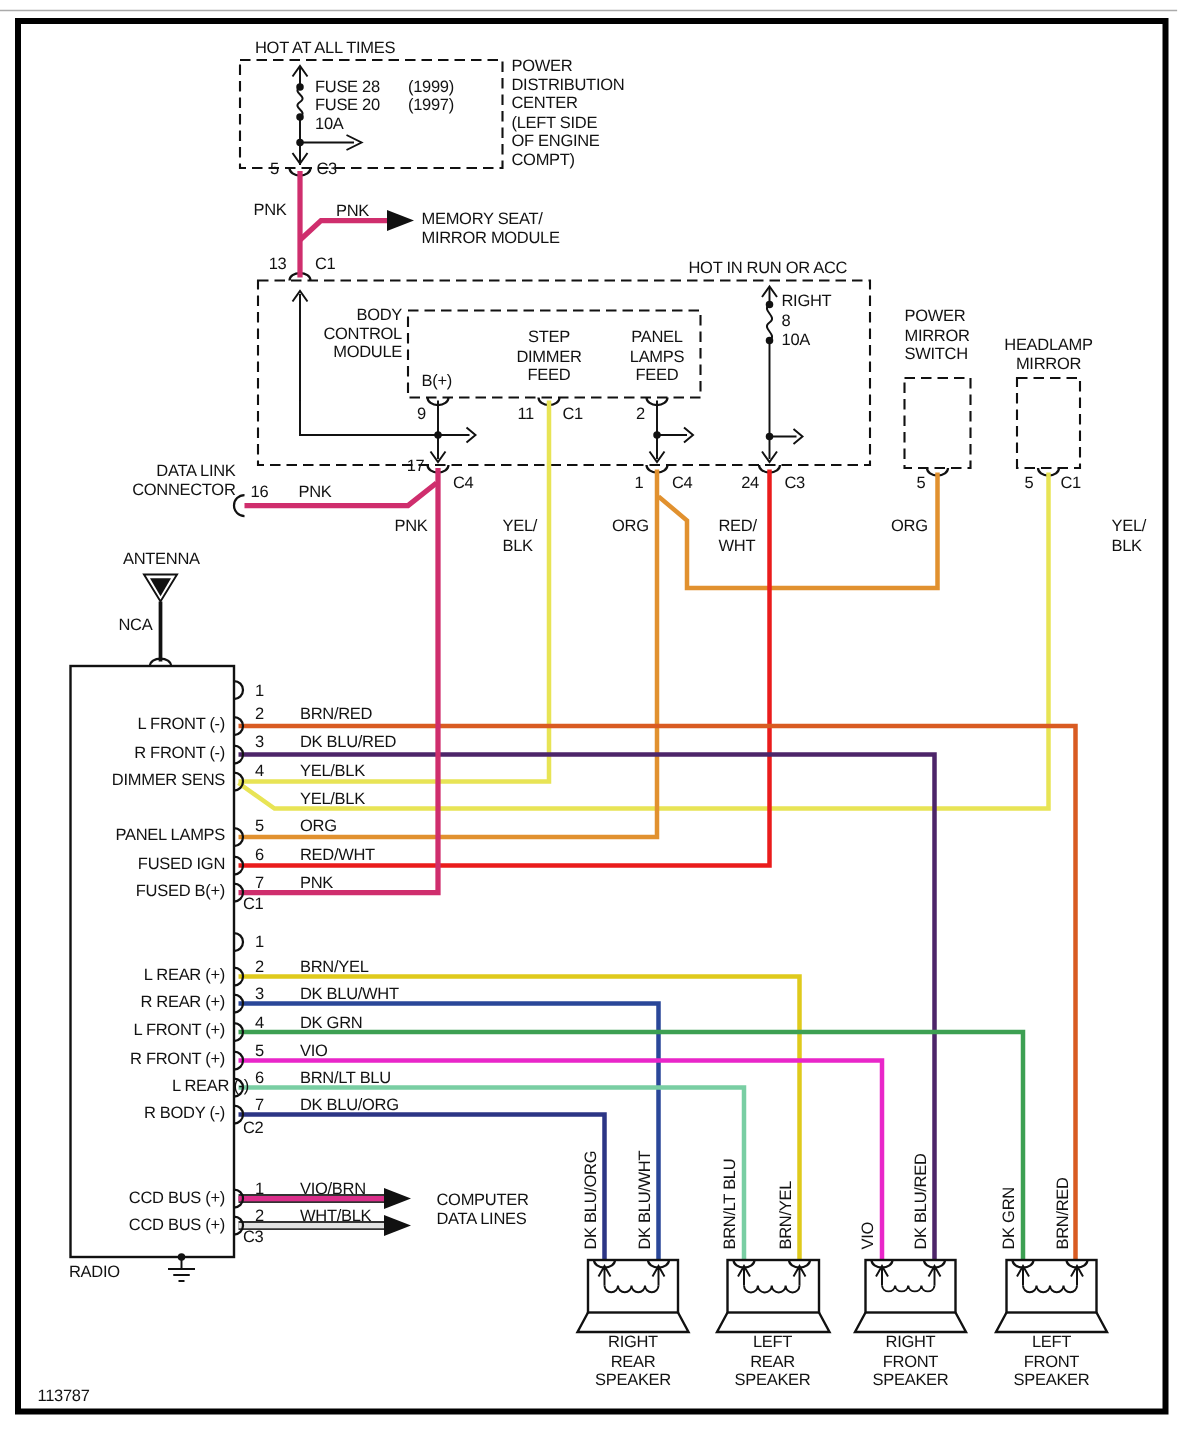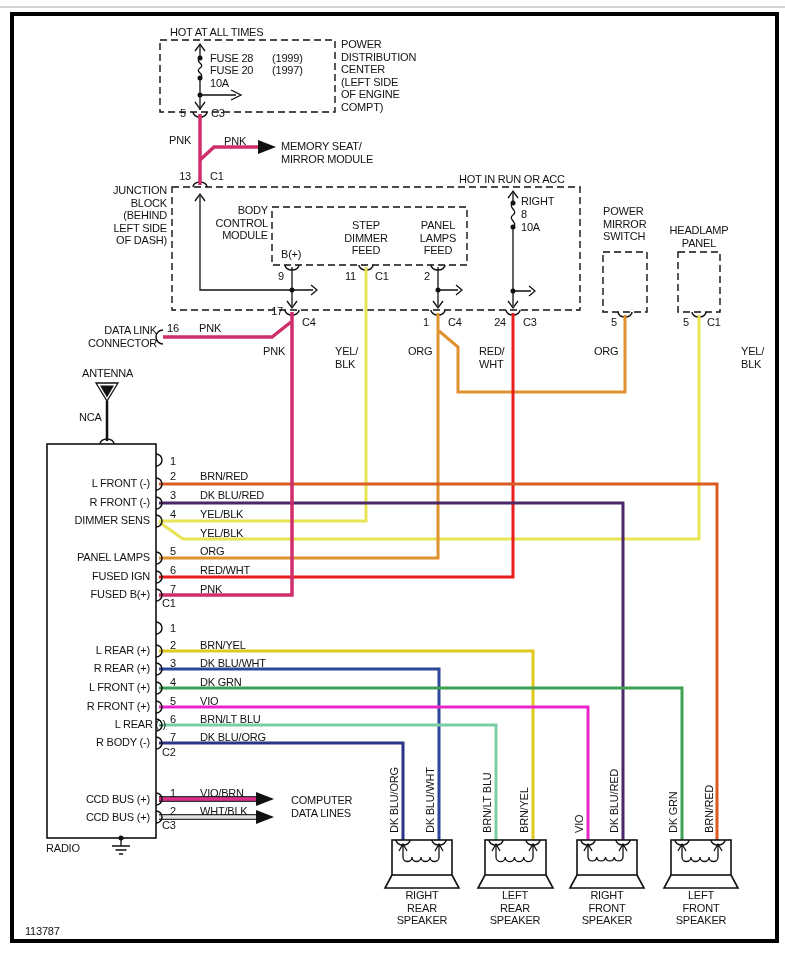--- a/index.html
+++ b/index.html
@@ -205,25 +205,20 @@
 <div class="t r" style="left:170px;top:107px;width:16px">5</div>
 <div class="t" style="left:211px;top:107px">C3</div>
 
 <div class="t" style="left:169px;top:134px">PNK</div>
 <div class="t" style="left:224px;top:135px">PNK</div>
 <div class="t" style="left:281px;top:140px">MEMORY SEAT/
 MIRROR MODULE</div>
 
 <div class="t r" style="left:171px;top:170px;width:20px">13</div>
 <div class="t" style="left:210px;top:170px">C1</div>
-<div class="t r" style="left:87px;top:184px;width:80px">JUNCTION
-BLOCK
-(BEHIND
-LEFT SIDE
-OF DASH)</div>
 <div class="t r" style="left:188px;top:204px;width:80px">BODY
 CONTROL
 MODULE</div>
 <div class="t" style="left:281px;top:248px">B(+)</div>
 <div class="t r" style="left:264px;top:270px;width:20px">9</div>
 <div class="t c" style="left:336px;top:219px;width:60px">STEP
 DIMMER
 FEED</div>
 <div class="t r" style="left:336px;top:270px;width:20px">11</div>
 <div class="t" style="left:375px;top:270px">C1</div>
@@ -240,25 +235,25 @@
 <div class="t r" style="left:409px;top:316px;width:20px">1</div>
 <div class="t" style="left:448px;top:316px">C4</div>
 <div class="t r" style="left:486px;top:316px;width:20px">24</div>
 <div class="t" style="left:523px;top:316px">C3</div>
 
 <div class="t" style="left:603px;top:205px">POWER
 MIRROR
 SWITCH</div>
 <div class="t r" style="left:597px;top:316px;width:20px">5</div>
 <div class="t c" style="left:663px;top:224px;width:72px">HEADLAMP
-PANEL</div>
+MIRROR</div>
 <div class="t r" style="left:669px;top:316px;width:20px">5</div>
 <div class="t" style="left:707px;top:316px">C1</div>
 
-<div class="t r" style="left:77px;top:324px;width:80px">DATA LINK
+<div class="t r" style="left:77px;top:308px;width:80px">DATA LINK
 CONNECTOR</div>
 <div class="t" style="left:167px;top:322px">16</div>
 <div class="t" style="left:199px;top:322px">PNK</div>
 
 <div class="t" style="left:263px;top:345px">PNK</div>
 <div class="t" style="left:335px;top:345px">YEL/
 BLK</div>
 <div class="t" style="left:408px;top:345px">ORG</div>
 <div class="t" style="left:479px;top:345px">RED/
 WHT</div>

